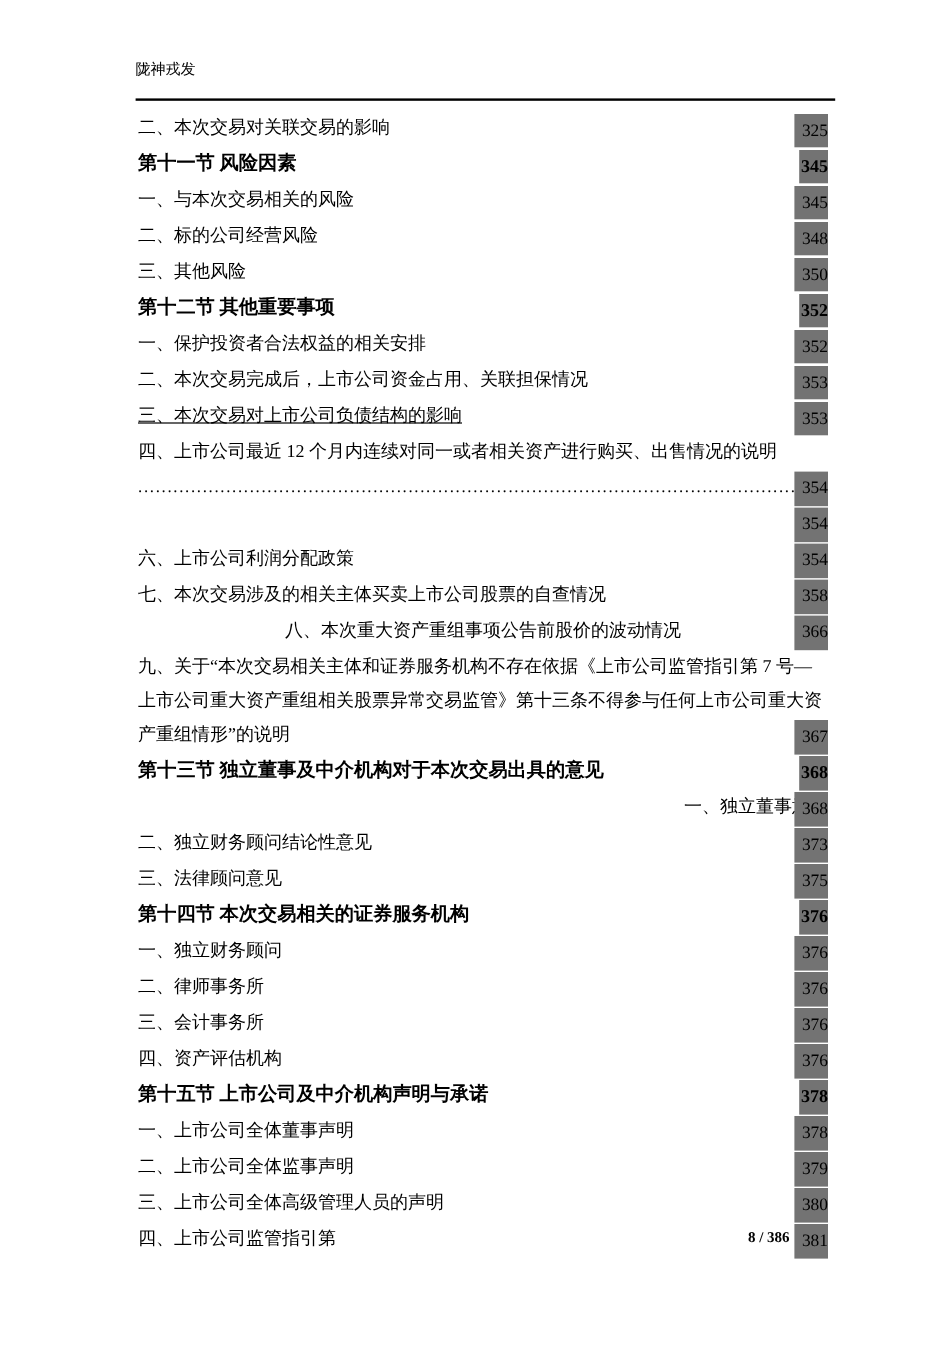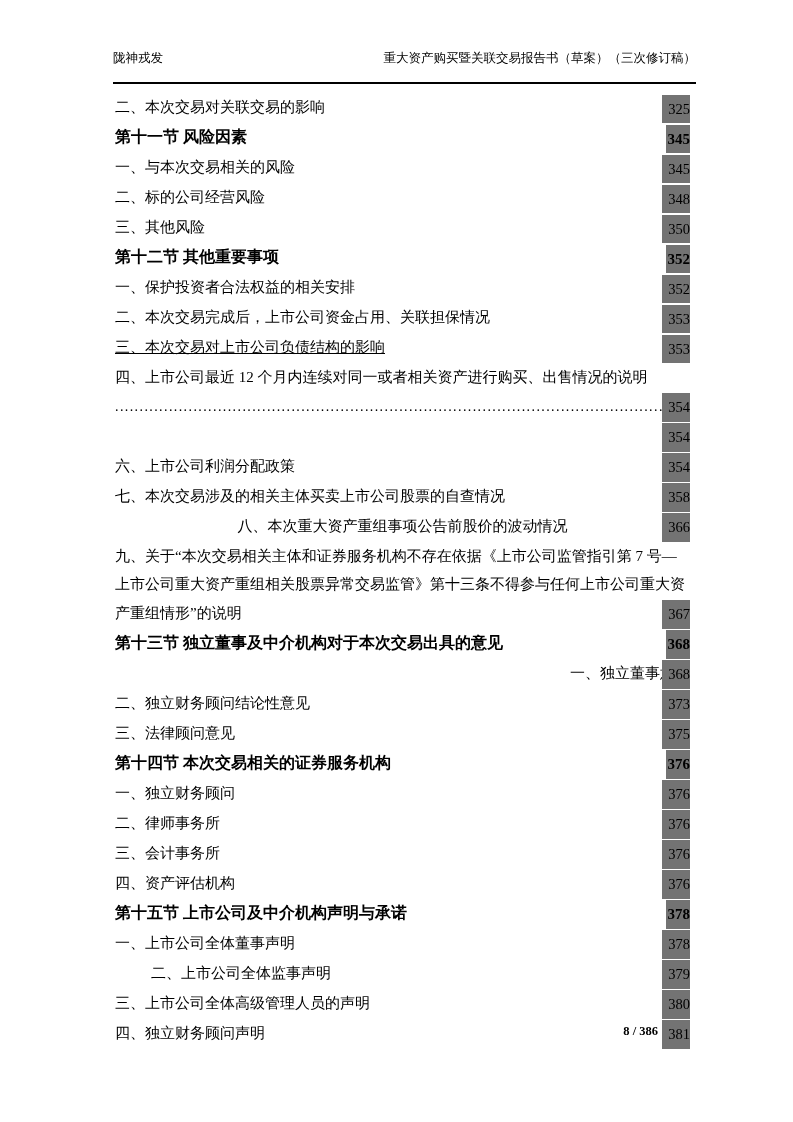--- a/index.html
+++ b/index.html
@@ -93,21 +93,20 @@
     white-space: nowrap;
   }
 </style>
 </head>
 <body>
 
 <div class="page">
 
   <div class="header">
     <span class="h-left">陇神戎发</span>
-    <span class="h-right">重大资产购买暨关联交易报告书（草案）（三次修订稿）</span>
   </div>
 
   <div class="toc" id="toc-list">
       <div class="toc-row sub" style="height: 30px;"><span class="toc-title">二、本次交易对关联交易的影响</span><span class="probe"></span><span class="toc-page">325</span></div>
       <div class="toc-row chapter" style="height: 30px;"><span class="toc-title">第十一节 风险因素</span><span class="probe"></span><span class="toc-page">345</span></div>
       <div class="toc-row sub" style="height: 30px;"><span class="toc-title">一、与本次交易相关的风险</span><span class="probe"></span><span class="toc-page">345</span></div>
       <div class="toc-row sub" style="height: 30px;"><span class="toc-title">二、标的公司经营风险</span><span class="probe"></span><span class="toc-page">348</span></div>
       <div class="toc-row sub" style="height: 30px;"><span class="toc-title">三、其他风险</span><span class="probe"></span><span class="toc-page">350</span></div>
       <div class="toc-row chapter" style="height: 30px;"><span class="toc-title">第十二节 其他重要事项</span><span class="probe"></span><span class="toc-page">352</span></div>
       <div class="toc-row sub" style="height: 30px;"><span class="toc-title">一、保护投资者合法权益的相关安排</span><span class="probe"></span><span class="toc-page">352</span></div>
@@ -123,20 +122,20 @@
       <div class="toc-row sub" style="height: 30px; text-align: right;"><span class="toc-title">一、独立董事意见</span><span class="probe"></span><span class="toc-page">368</span></div>
       <div class="toc-row sub" style="height: 30px;"><span class="toc-title">二、独立财务顾问结论性意见</span><span class="probe"></span><span class="toc-page">373</span></div>
       <div class="toc-row sub" style="height: 30px;"><span class="toc-title">三、法律顾问意见</span><span class="probe"></span><span class="toc-page">375</span></div>
       <div class="toc-row chapter" style="height: 30px;"><span class="toc-title">第十四节 本次交易相关的证券服务机构</span><span class="probe"></span><span class="toc-page">376</span></div>
       <div class="toc-row sub" style="height: 30px;"><span class="toc-title">一、独立财务顾问</span><span class="probe"></span><span class="toc-page">376</span></div>
       <div class="toc-row sub" style="height: 30px;"><span class="toc-title">二、律师事务所</span><span class="probe"></span><span class="toc-page">376</span></div>
       <div class="toc-row sub" style="height: 30px;"><span class="toc-title">三、会计事务所</span><span class="probe"></span><span class="toc-page">376</span></div>
       <div class="toc-row sub" style="height: 30px;"><span class="toc-title">四、资产评估机构</span><span class="probe"></span><span class="toc-page">376</span></div>
       <div class="toc-row chapter" style="height: 30px;"><span class="toc-title">第十五节 上市公司及中介机构声明与承诺</span><span class="probe"></span><span class="toc-page">378</span></div>
       <div class="toc-row sub" style="height: 30px;"><span class="toc-title">一、上市公司全体董事声明</span><span class="probe"></span><span class="toc-page">378</span></div>
-      <div class="toc-row sub" style="height: 30px; margin-left: 36px;"><span class="toc-title">二、上市公司全体监事声明</span><span class="probe"></span><span class="toc-page">379</span></div>
+      <div class="toc-row sub" style="height: 30px;"><span class="toc-title">二、上市公司全体监事声明</span><span class="probe"></span><span class="toc-page">379</span></div>
       <div class="toc-row sub" style="height: 30px;"><span class="toc-title">三、上市公司全体高级管理人员的声明</span><span class="probe"></span><span class="toc-page">380</span></div>
-      <div class="toc-row sub" style="height: 30px;"><span class="toc-title">四、独立财务顾问声明</span><span class="probe"></span><span class="toc-page">381</span></div>
+      <div class="toc-row sub" style="height: 30px;"><span class="toc-title">四、上市公司监管指引第</span><span class="probe"></span><span class="toc-page">381</span></div>
     </div>
 
   <div class="footer">8 / 386</div>
 
 </div>
 
 </body></html>

